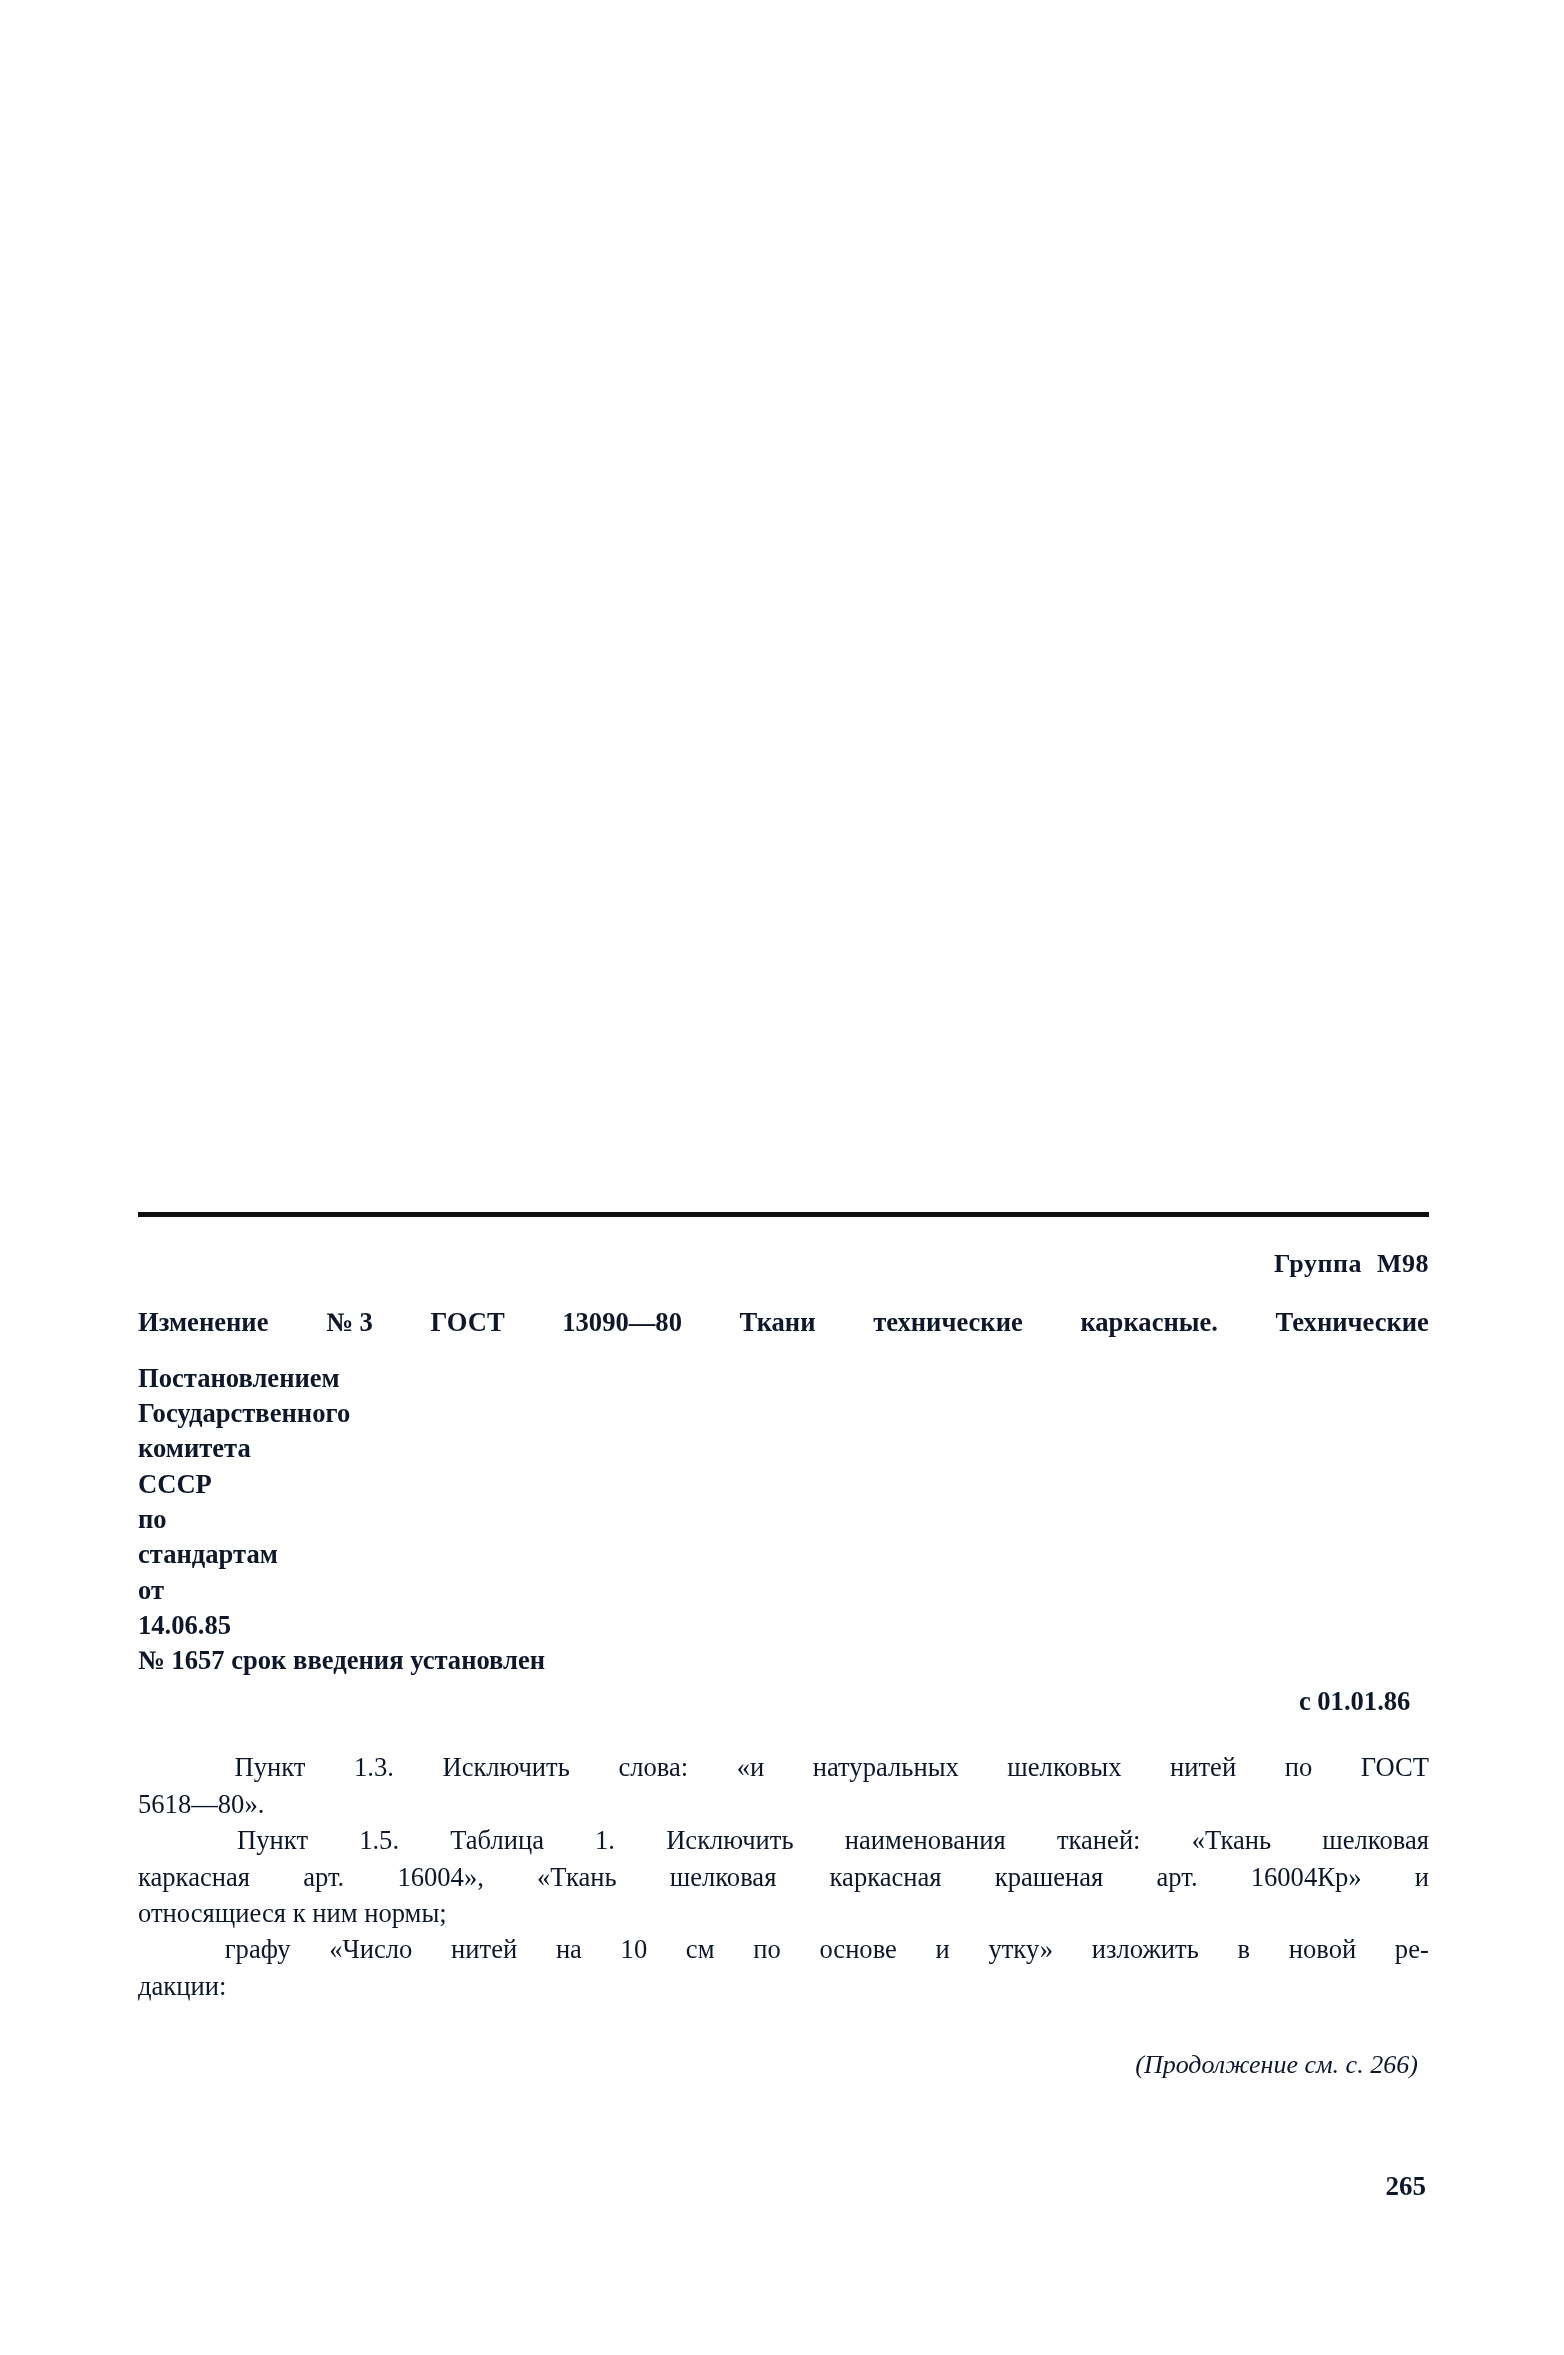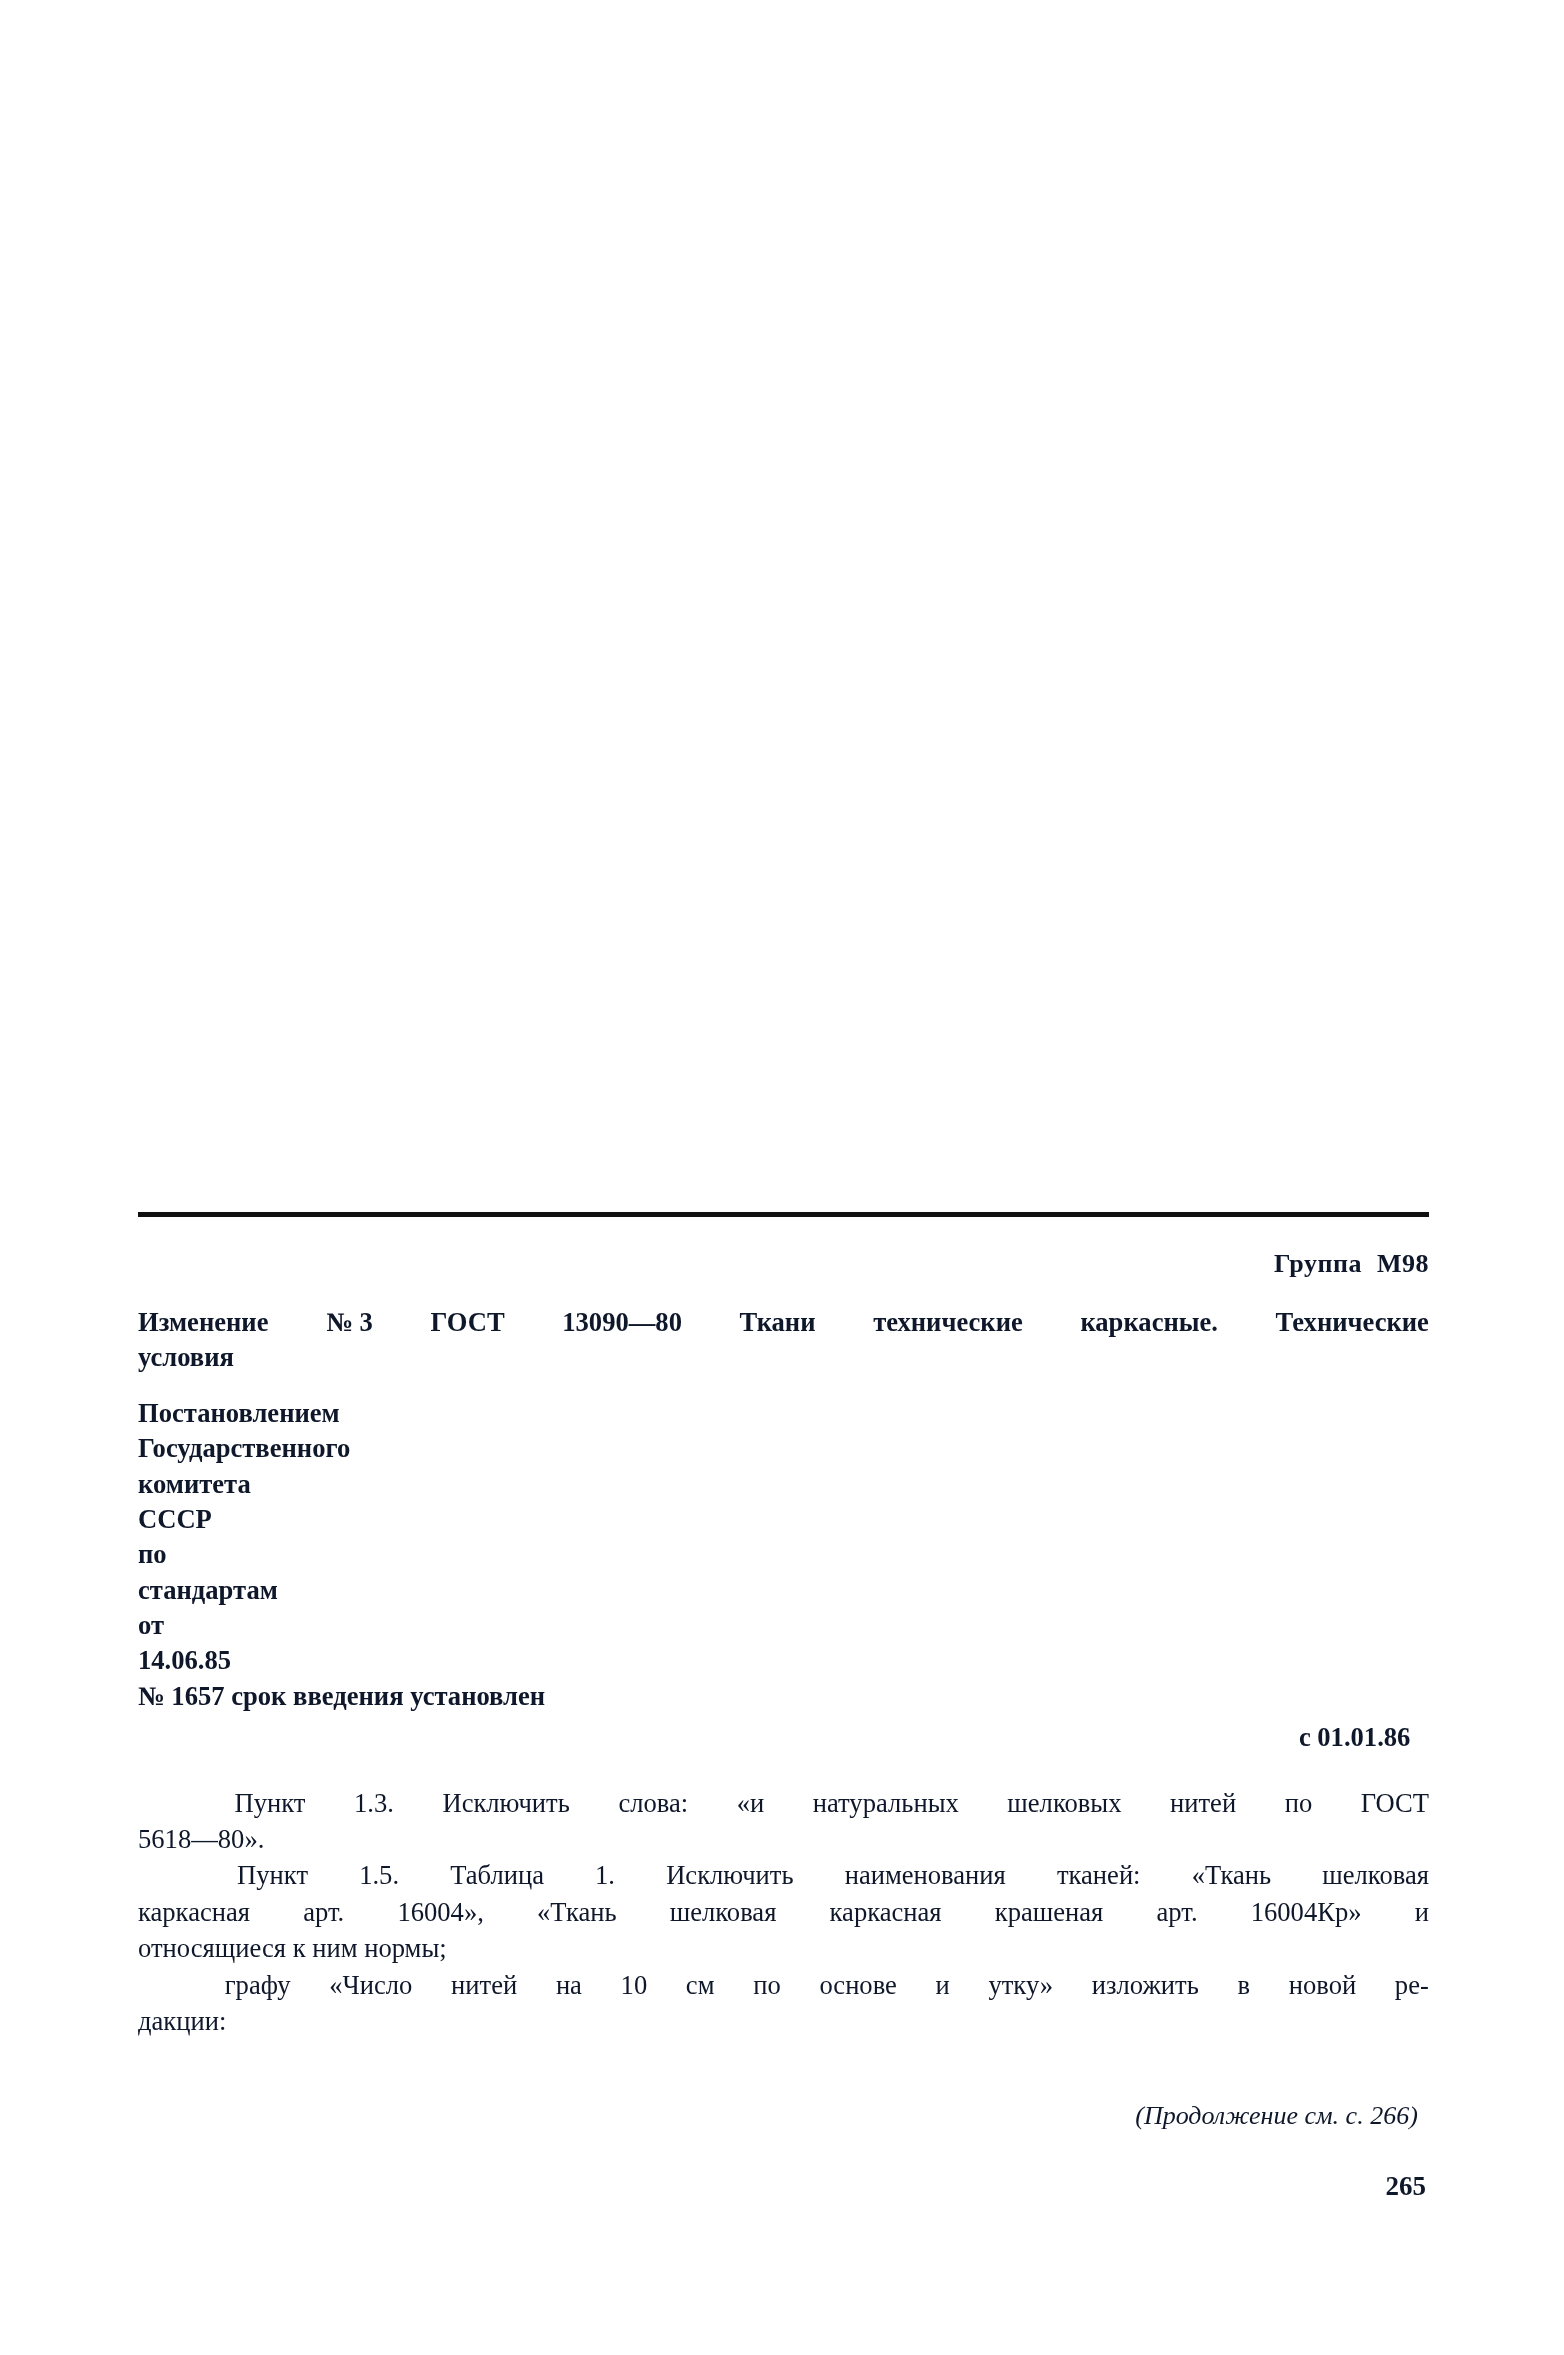--- a/index.html
+++ b/index.html
@@ -88,21 +88,21 @@
     justify-content: space-between;
     white-space: nowrap;
     font-family: Liberation Serif, serif;
   }
   .justify-row.indent::before {
     content: "";
     display: inline-block;
     width: 48px;
   }
   .cont-note {
-    margin-top: 58px;
+    margin-top: 43px;
     text-align: right;
     font-style: italic;
     font-size: 26px;
     padding-right: 11.2px;
   }
   .page-number {
     position: absolute;
     right: 138px;
     bottom: 154px;
     font-weight: bold;
@@ -126,21 +126,20 @@
       <span class="head-line-1">
         <span>Изменение</span>
         <span>№ 3</span>
         <span>ГОСТ</span>
         <span>13090—80</span>
         <span>Ткани</span>
         <span>технические</span>
         <span>каркасные.</span>
         <span>Технические</span>
       </span>
-      <span class="head-line-2">условия</span>
     </div>
 
     <div class="decree">
       <span class="decree-row">
         <span>Постановлением</span>
         <span>Государственного</span>
         <span>комитета</span>
         <span>СССР</span>
         <span>по</span>
         <span>стандартам</span>

